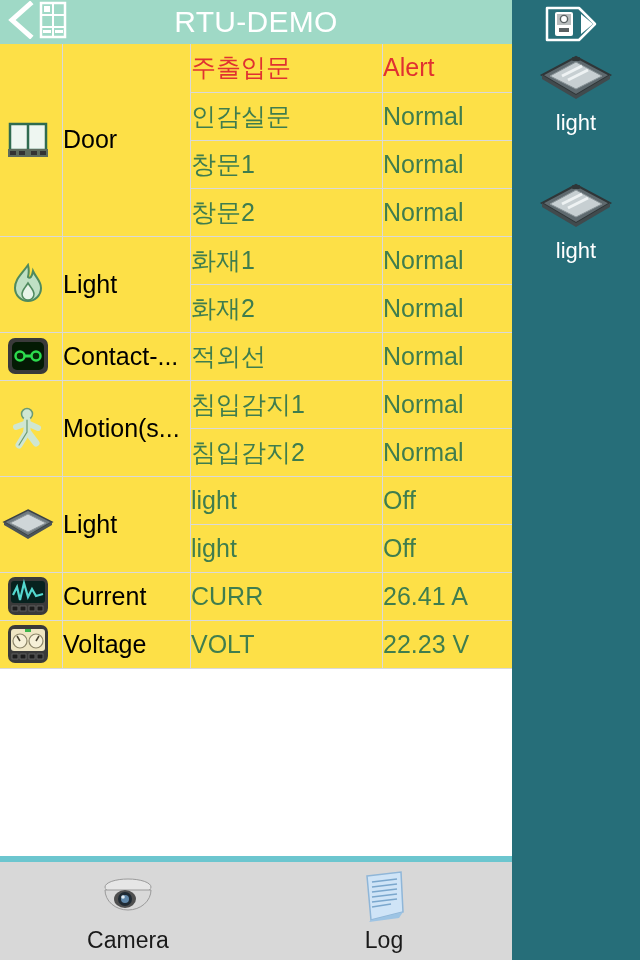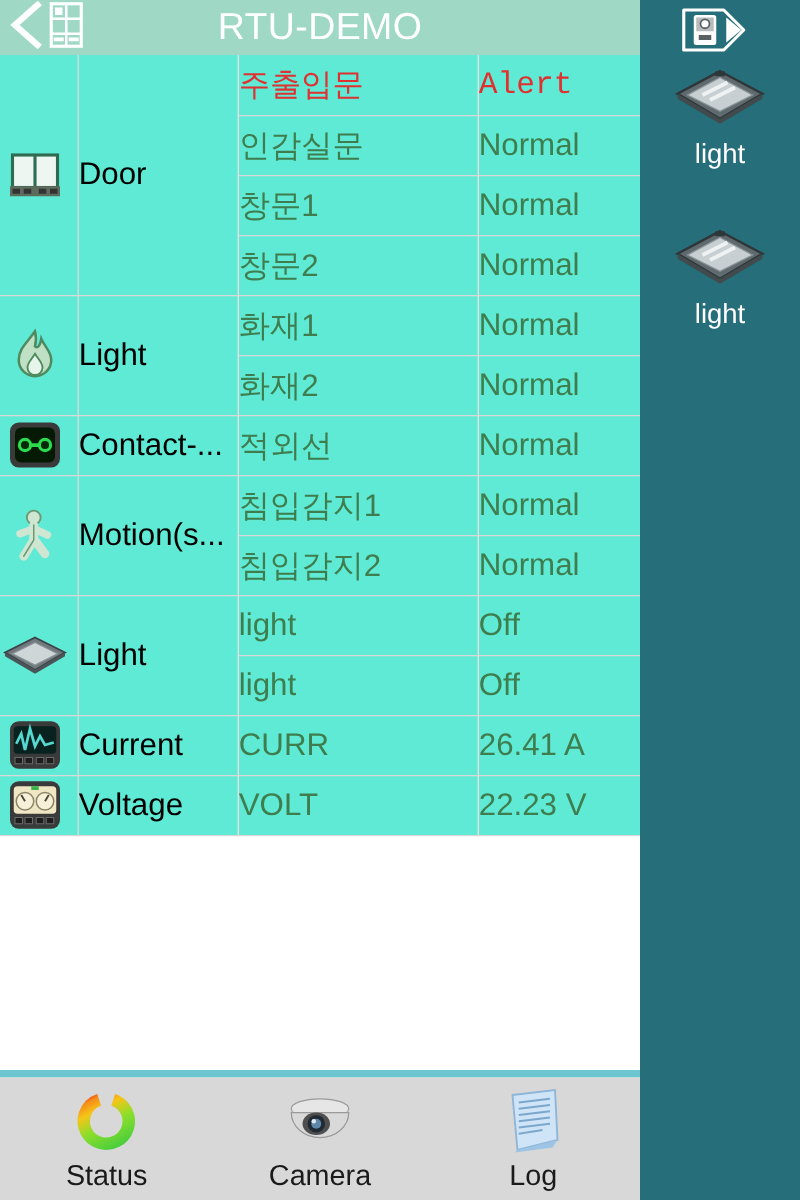--- a/index.html
+++ b/index.html
@@ -101,21 +101,21 @@
   table.status-table {
     width: 512px;
     border-collapse: collapse;
     table-layout: fixed;
   }
   table.status-table td {
     border-bottom: 1px solid #d9d9d9;
     border-right: 1px solid #d9d9d9;
     padding: 0;
     vertical-align: middle;
-    background: #5eead4;
+    background: #fde047;
   }
   td.c-icon {
     width: 62px;
     text-align: center;
   }
   td.c-group {
     width: 127px;
     font-size: 25px;
     color: #000000;
     padding-left: 3px;
@@ -133,21 +133,21 @@
   }
   td.c-value {
     width: 131px;
     font-size: 25px;
     color: #3f7d4e;
     padding-left: 7px;
     border-right: none;
     white-space: nowrap;
     overflow: hidden;
   }
-  td.c-value.alert { color: #e03131; font-family: Liberation Mono, monospace; }
+  td.c-value.alert { color: #e03131; }
   td.c-name.alert { color: #e03131; }
   tr.row { height: 48px; }
 
   .ico-box {
     width: 56px;
     height: 44px;
     display: flex;
     align-items: center;
     justify-content: center;
   }
@@ -375,37 +375,20 @@
       </tr>
 
     </tbody>
   </table>
 </div>
 
 <div class="footer-divider"></div>
 
 <div class="tabbar">
 
-  <div class="tab">
-    <div class="tab-ico">
-      <svg width="54" height="54" viewBox="0 0 54 54">
-        <defs>
-          <linearGradient id="gdonut" x1="0" y1="1" x2="1" y2="0">
-            <stop offset="0%" stop-color="#3fcc3f"></stop>
-            <stop offset="45%" stop-color="#8ede2b"></stop>
-            <stop offset="72%" stop-color="#f5c518"></stop>
-            <stop offset="90%" stop-color="#f58c18"></stop>
-            <stop offset="100%" stop-color="#e8331c"></stop>
-          </linearGradient>
-        </defs>
-        <circle cx="27" cy="27" r="18" fill="none" stroke="url(#gdonut)" stroke-width="10" stroke-dasharray="101 12" stroke-linecap="butt" transform="rotate(-72 27 27)"></circle>
-      </svg>
-    </div>
-    <div class="tab-label">Status</div>
-  </div>
 
 
   <div class="tab">
     <div class="tab-ico">
       <svg width="58" height="48" viewBox="0 0 58 48">
         <ellipse cx="29" cy="14" rx="23" ry="8" fill="#e6e6e6" stroke="#9a9a9a" stroke-width="1"></ellipse>
         <path d="M6 14 a23 8 0 0 0 46 0 L52 17 a23 8 0 0 1 -46 0 Z" fill="#c3c3c3"></path>
         <path d="M6 17 a23 20 0 0 0 46 0 Z" fill="#d9d9d9" stroke="#9a9a9a" stroke-width="1"></path>
         <ellipse cx="26" cy="26" rx="11" ry="9" fill="#4f4f4f"></ellipse>
         <circle cx="26" cy="26" r="7" fill="#1f2a33"></circle>

